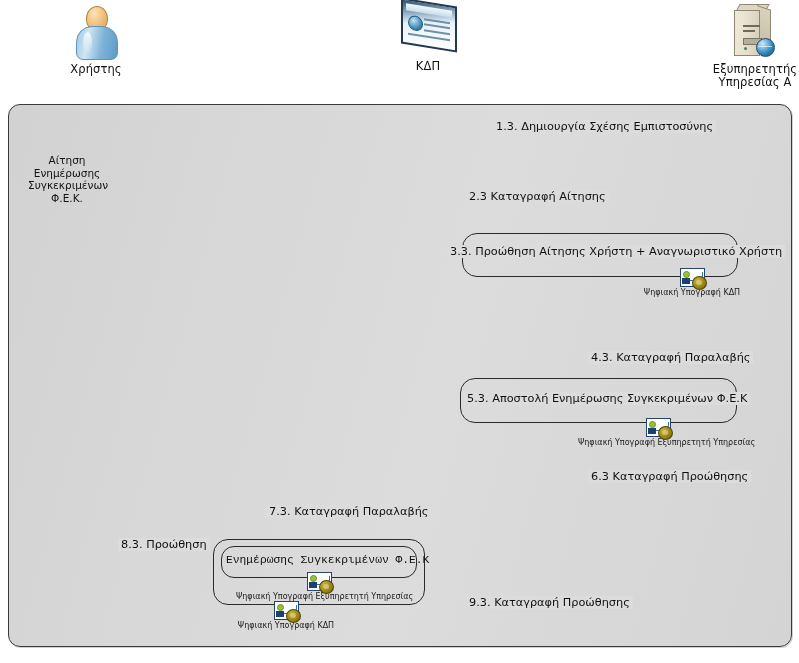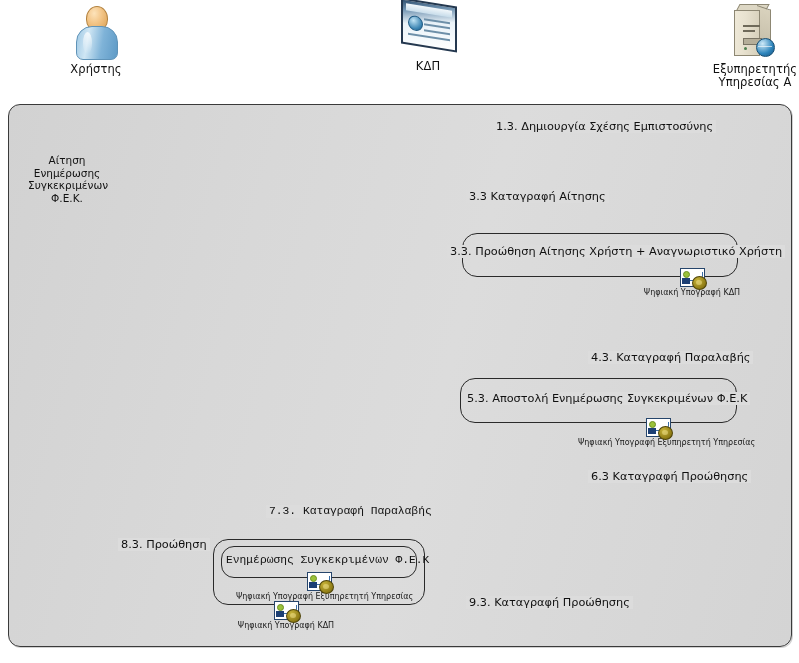--- a/index.html
+++ b/index.html
@@ -251,31 +251,31 @@
 
   <div class="mbox" style="left:462px;top:233px;width:274px;height:42px;"></div>
 
   <div class="mbox" style="left:460px;top:378px;width:275px;height:43px;"></div>
 
   <div class="mbox" style="left:213px;top:539px;width:210px;height:64px;"></div>
   <div class="mbox inner" style="left:221px;top:546px;width:194px;height:30px;"></div>
 
   <div class="msg on-line" style="left:493px;top:120px;text-align:right;">1.3.  Δημιουργία Σχέσης Εμπιστοσύνης</div>
 
-  <div class="msg on-line" style="left:466px;top:190px;">3.3  Καταγραφή Αίτησης</div>
+  <div class="msg on-line" style="left:466px;top:190px;">2.3  Καταγραφή Αίτησης</div>
 
   <div class="msg on-line" style="left:447px;top:245px;">3.3.   Προώθηση Αίτησης Χρήστη + Αναγνωριστικό Χρήστη</div>
 
   <div class="msg on-line" style="left:588px;top:343px;margin-top:8px;">4.3.   Καταγραφή Παραλαβής</div>
 
   <div class="msg on-line" style="left:464px;top:392px;">5.3.   Αποστολή Ενημέρωσης Συγκεκριμένων Φ.Ε.Κ</div>
 
   <div class="msg on-line" style="left:588px;top:470px;">6.3   Καταγραφή Προώθησης</div>
 
-  <div class="msg on-line" style="left:266px;top:505px;font-family:Liberation Mono, monospace;">7.3.   Καταγραφή Παραλαβής</div>
+  <div class="msg on-line" style="left:266px;top:505px;">7.3.   Καταγραφή Παραλαβής</div>
 
   <div class="msg on-line" style="left:118px;top:538px;">8.3.   Προώθηση</div>
 
   <div class="msg on-line" style="left:466px;top:596px;">9.3.   Καταγραφή Προώθησης</div>
 
   <div class="msg" style="left:226px;top:554px;font-size:11.3px;font-family:Liberation Mono, monospace;">Ενημέρωσης Συγκεκριμένων Φ.Ε.Κ</div>
 
   <div class="sig centered" style="left:637px;top:268px;width:110px;">
     <div class="glyph">
       <div class="cert">

